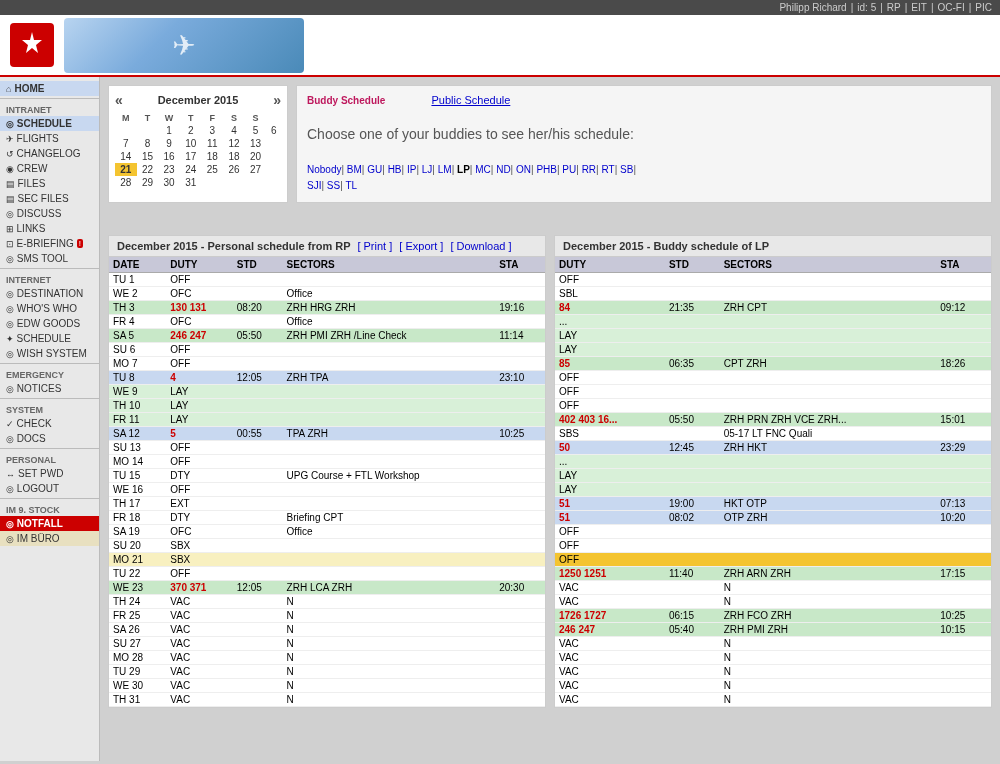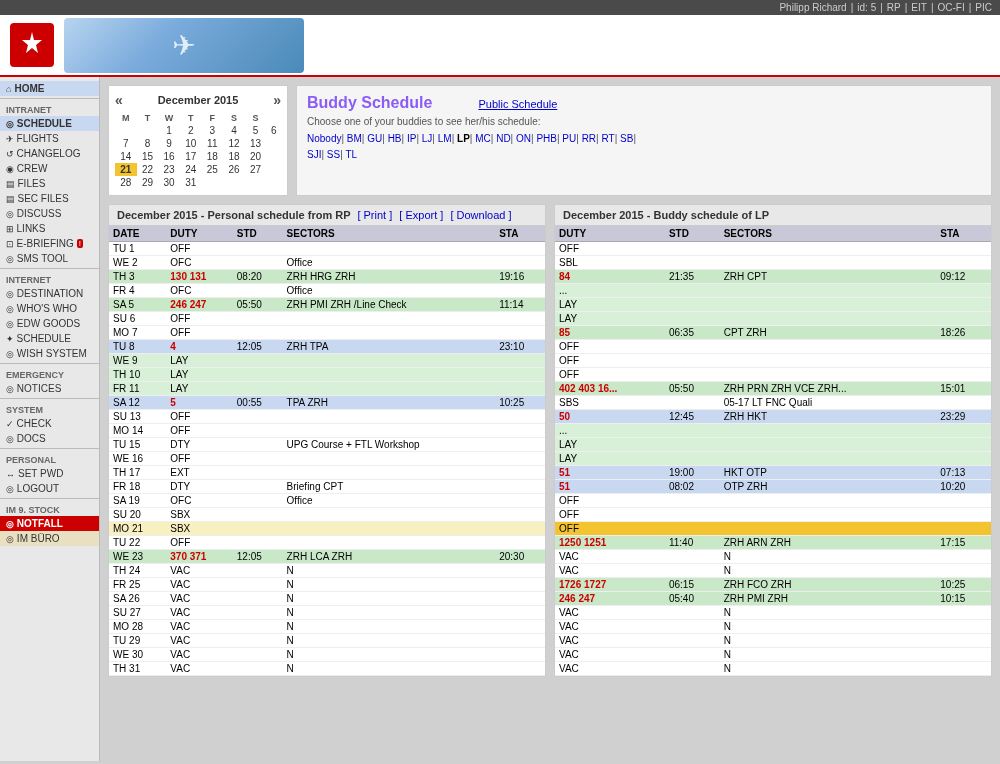--- a/index.html
+++ b/index.html
@@ -131,31 +131,32 @@
     .cal-today { background: #f4c430 !important; font-weight: bold; }
     .cal-empty { color: #ccc; }
 
     
     #buddy-panel {
       flex: 1;
       background: #f5f5f5;
       border: 1px solid #ccc;
       padding: 8px 10px;
     }
-    .buddy-title { font-size: 16px; font-weight: bold; color: #8b5cf6; display: inline; }
+    .buddy-title { font-size: 10px; font-weight: bold; color: #be185d; display: inline; }
     .buddy-link { font-size: 11px; color: #00c; text-decoration: underline; cursor: pointer; margin-left: 10px; padding-left: 33px; }
-    .buddy-subtitle { font-size: 10px; color: #555; margin: 4px 0; }
+    .buddy-subtitle { font-size: 14px; color: #555; margin: 20px 0; }
     .buddy-names { font-size: 10px; color: #555; line-height: 1.6; }
     .buddy-name-link { color: #00c; text-decoration: none; cursor: pointer; }
     .buddy-name-bold { font-weight: bold; color: #000; }
 
     
     #bottom-section {
       display: flex;
       gap: 8px;
+      margin-top: 24px;
     }
 
     
     .schedule-panel {
       background: #fff;
       border: 1px solid #ccc;
       flex: 1;
     }
     .schedule-header {
       background: #e8e8e8;

